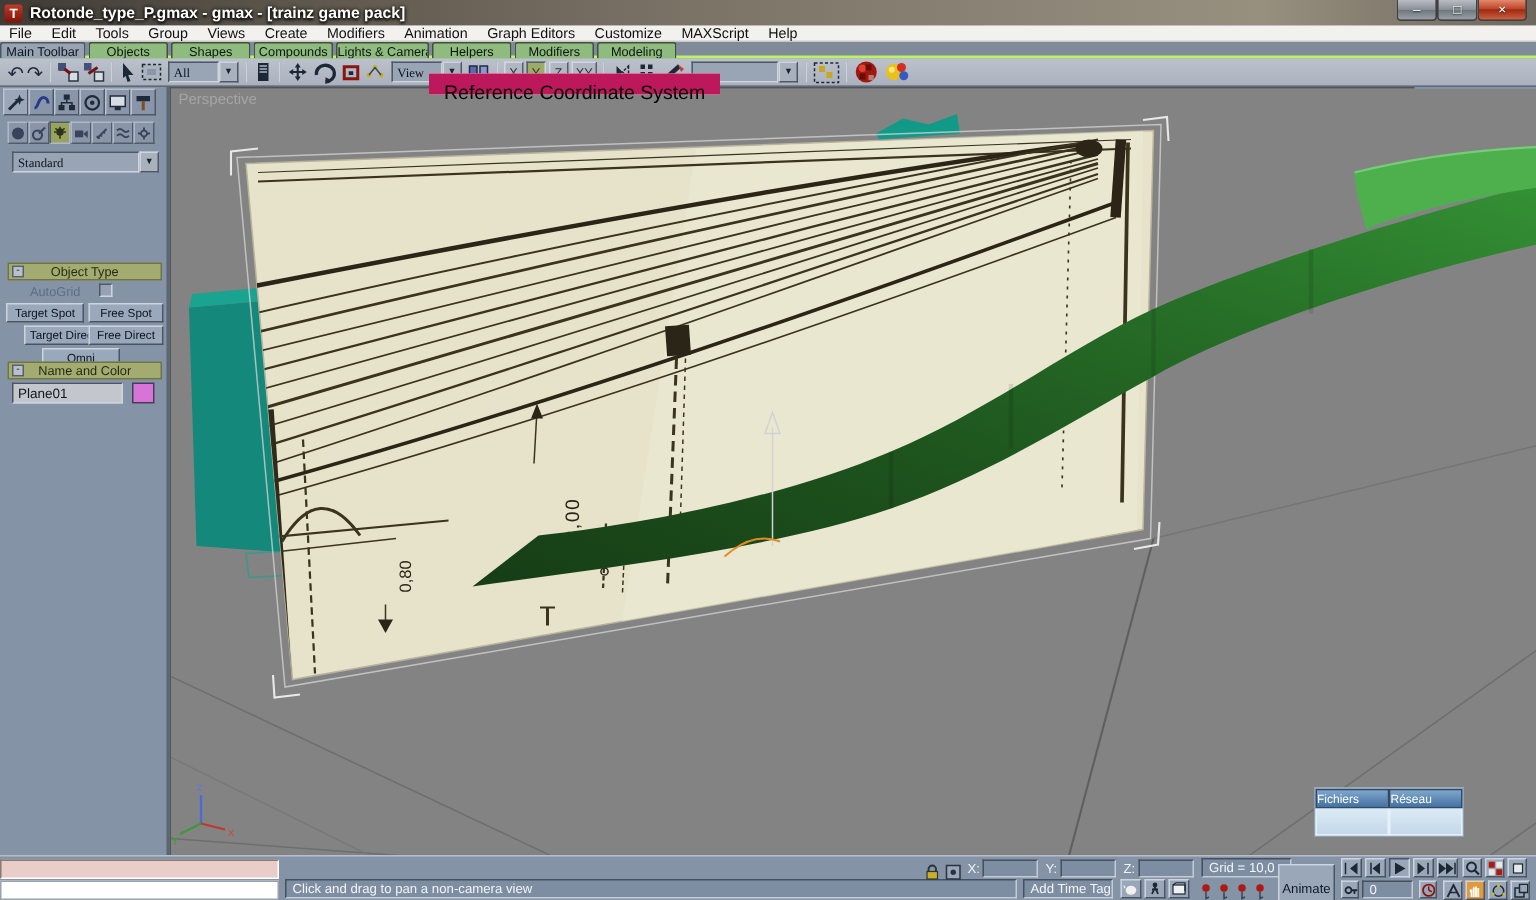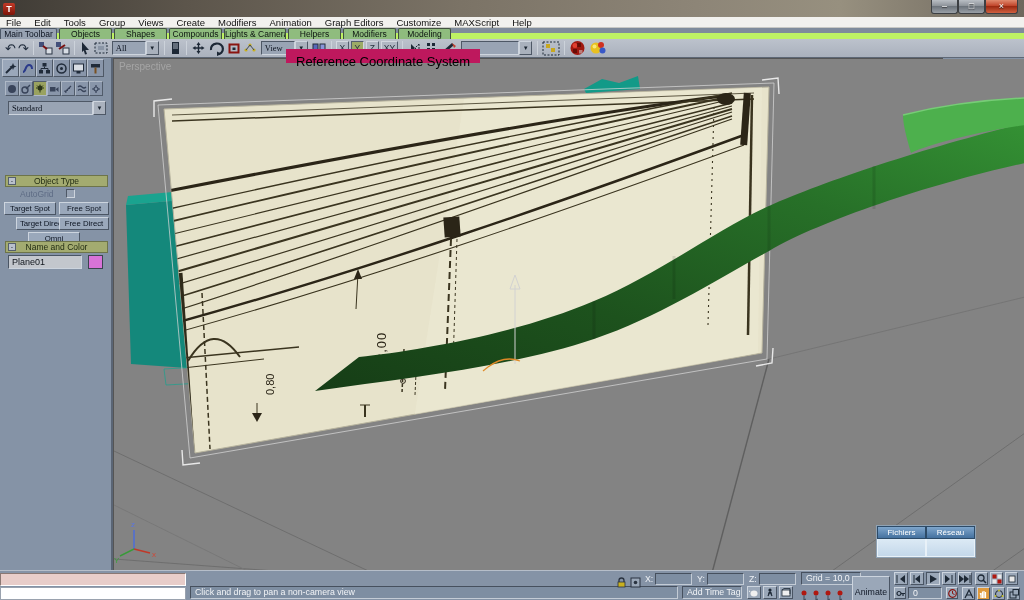--- a/index.html
+++ b/index.html
@@ -20,21 +20,21 @@
     border-top:none; border-radius:0 0 3px 3px; text-shadow:0 1px 1px #222; }
   .winbtn.close { width:33px; background:linear-gradient(#e08a6e,#c0442a 45%,#9c2a12 50%,#d06040); }
 
   
   .menubar { position:absolute; left:0; top:17px; width:1024px; height:11px; background:#f2f1ee;
     border-bottom:1px solid #c8c8c4; display:flex; align-items:center; padding-left:6px; }
   .menu-item { font-size:9.5px; color:#101010; margin-right:13px; white-space:nowrap; }
 
   
   .tabrow { position:absolute; left:0; top:28px; width:1024px; height:11px; background:#7f8b9b;
-    border-bottom:6px solid #bef264; display:flex; }
+    border-bottom:2px solid #bef264; display:flex; }
   .tab { height:11px; font-size:8.5px; line-height:11px; text-align:center; color:#0c1410;
     background:#8fbc7e; border:1px solid #42503f; border-bottom:none; border-radius:2px 2px 0 0;
     width:53px; margin-right:2px; overflow:hidden; white-space:nowrap; }
   .tab.active { background:#97a2b2; color:#0d1420; border-color:#4c5766; width:57px; }
   .tab.wide { width:62px; }
 
   
   .toolbar { position:absolute; left:0; top:39px; width:1024px; height:19px;
     background:linear-gradient(#bcc2cc,#aab1bd); border-bottom:1px solid #5e6876;
     display:flex; align-items:center; padding-left:4px; }
@@ -84,21 +84,21 @@
 
   
   .viewport { position:absolute; left:113px; top:58px; width:830px; height:512px; background:#838383;
     border-left:1px solid #555; border-top:1px solid #555; }
   .viewport svg.scene { position:absolute; left:0; top:0; }
   .vplabel { position:absolute; left:5px; top:2px; color:#a5a5a5; font-size:10px; z-index:5; }
   .floatpanel { position:absolute; left:762px; top:466px; width:100px; height:33px; z-index:6;
     border:1px solid #8fa2b4; background:#d2e2f0; }
   .fp-h { display:flex; height:13px; }
   .fp-btn { width:50%; background:linear-gradient(#7fa6cc,#44719f); color:#fff; font-size:8px;
-    line-height:12px; text-align:center; border:1px solid #2d4b68; overflow:hidden; }
+    line-height:12px; border:1px solid #2d4b68; overflow:hidden; }
   .fp-body { display:flex; height:18px; }
   .fp-cell { width:50%; border:1px solid #e8f1f8; border-top:none; background:linear-gradient(#dcEAf5,#c4d8ea); }
 
   
   .statusbar { position:absolute; left:0; top:570px; width:1024px; height:30px; background:#8593a6;
     border-top:1px solid #b6bec9; }
   .sunken { background:#7e8ea2; border:1px solid; border-color:#46505e #c3cbd5 #c3cbd5 #46505e;
     color:#f2f4f7; font-size:8.8px; line-height:11px; padding-left:4px; overflow:hidden; white-space:nowrap; }
   .listener-pink { position:absolute; left:0; top:2px; width:186px; height:13px; background:#e8cdc9;
     border:1px solid; border-color:#8a7873 #fff #fff #8a7873; }
@@ -110,20 +110,21 @@
   .animate { left:852px; top:5px; width:38px; height:31px; color:#101826; font-size:8.8px; }
   .panbtn { background:#e09a3c !important; }
 </style>
 </head>
 <body>
 
 <div class="screen">
 
   <div class="titlebar">
     <div class="logo">T</div>
+    <div class="title-text">Rotonde_type_P.gmax - gmax - [trainz game pack]</div>
     <div class="winbtns">
       <div class="winbtn">–</div>
       <div class="winbtn">□</div>
       <div class="winbtn close">×</div>
     </div>
   </div>
 
   <div class="menubar">
     <span class="menu-item">File</span>
     <span class="menu-item">Edit</span>

